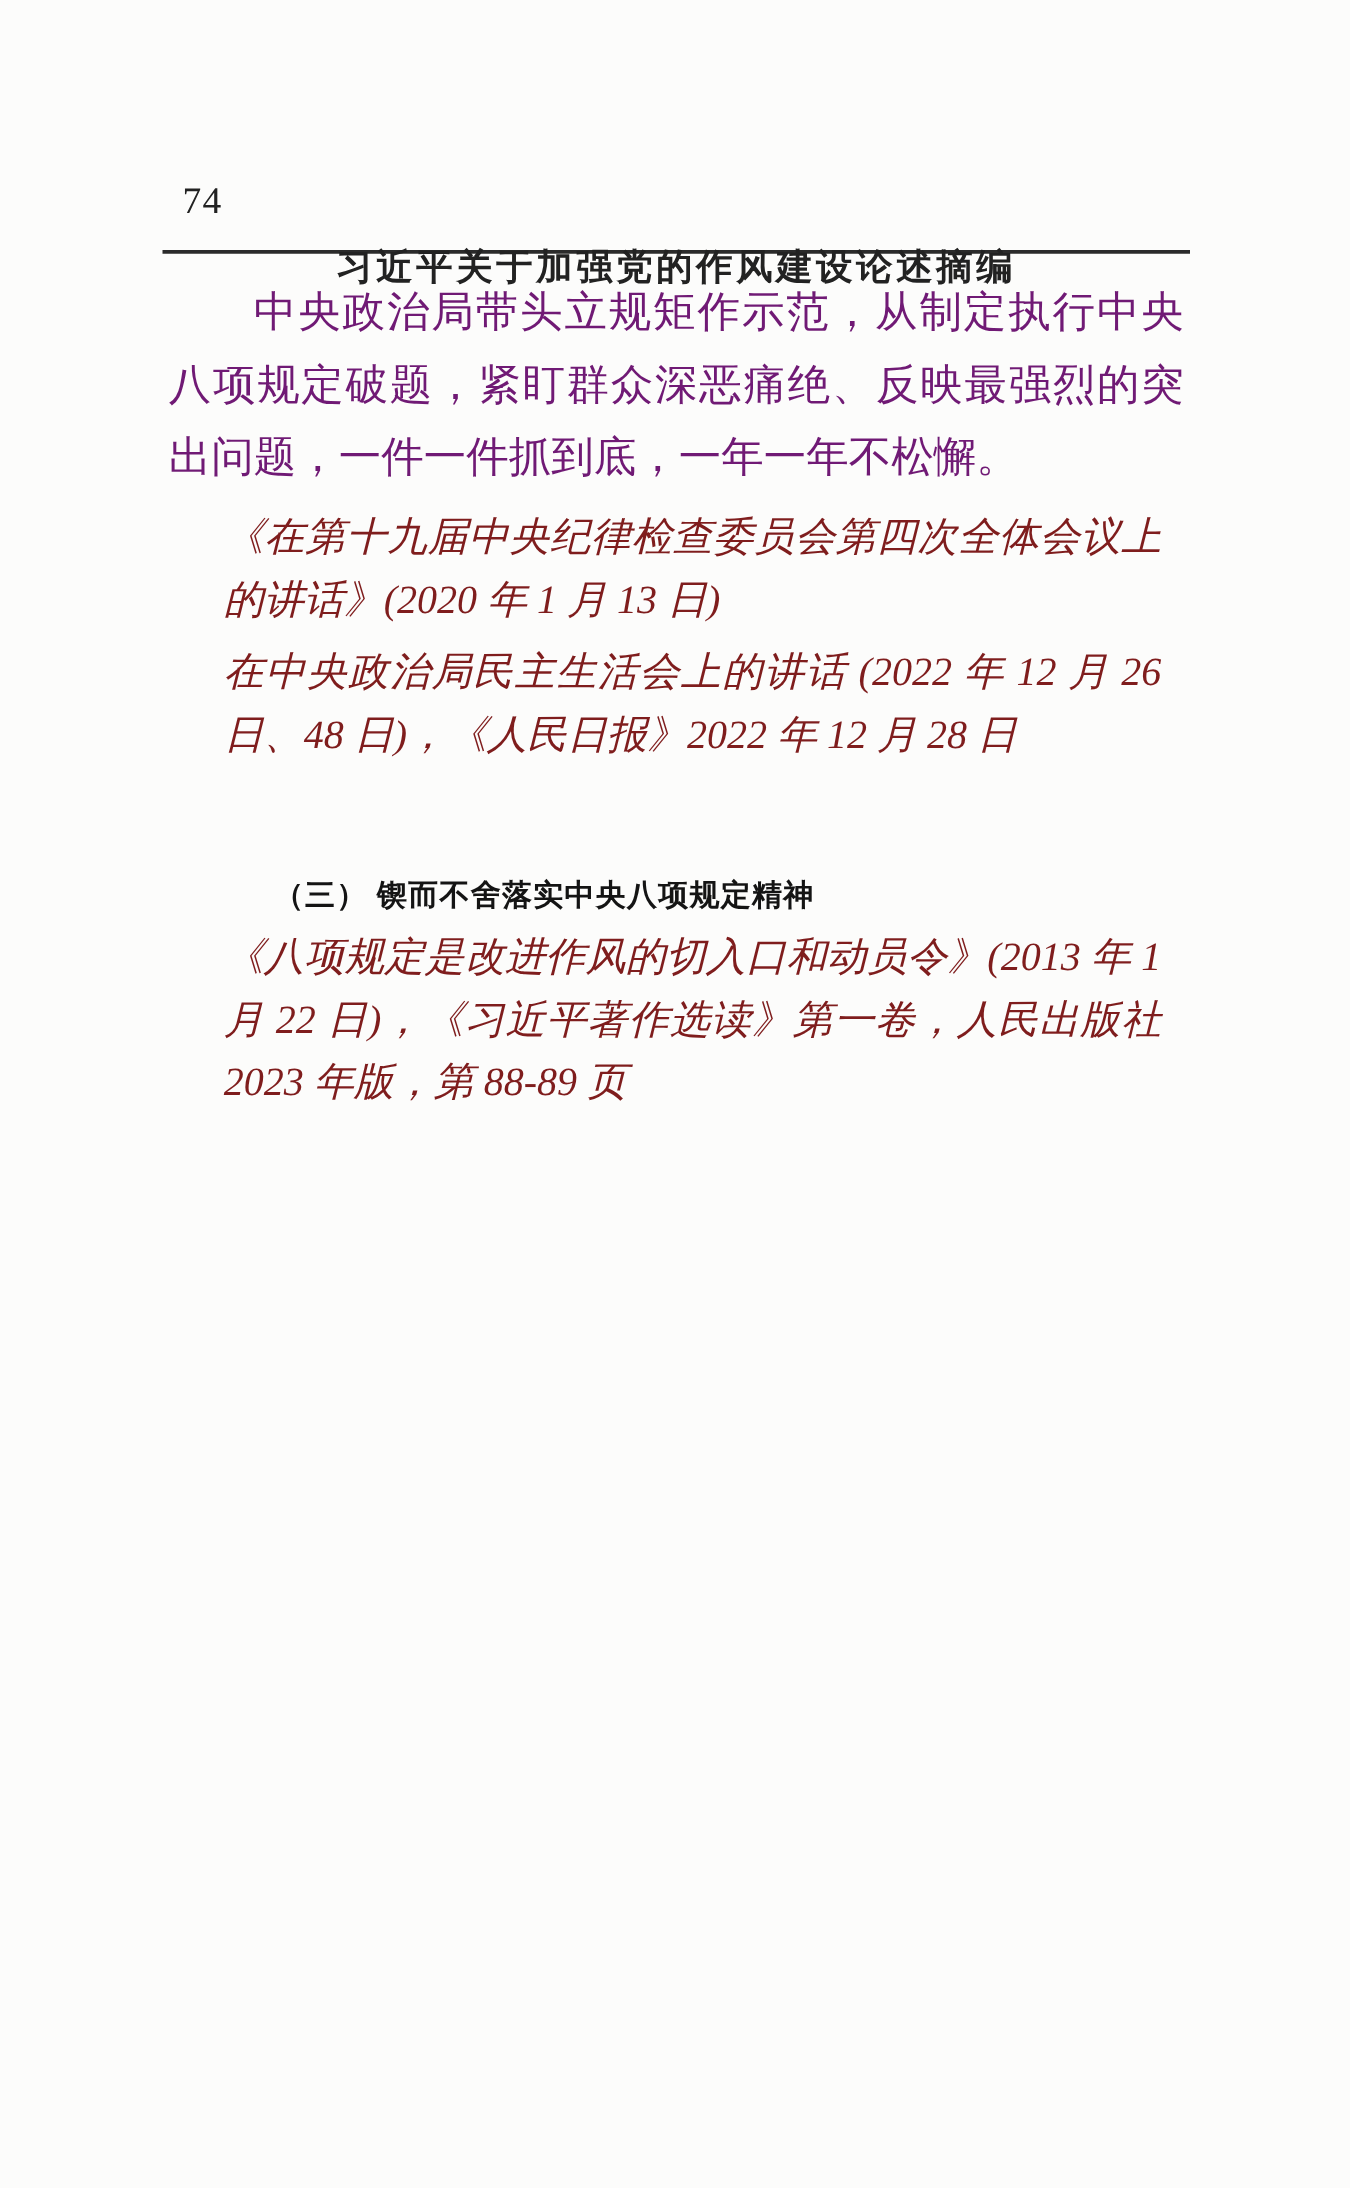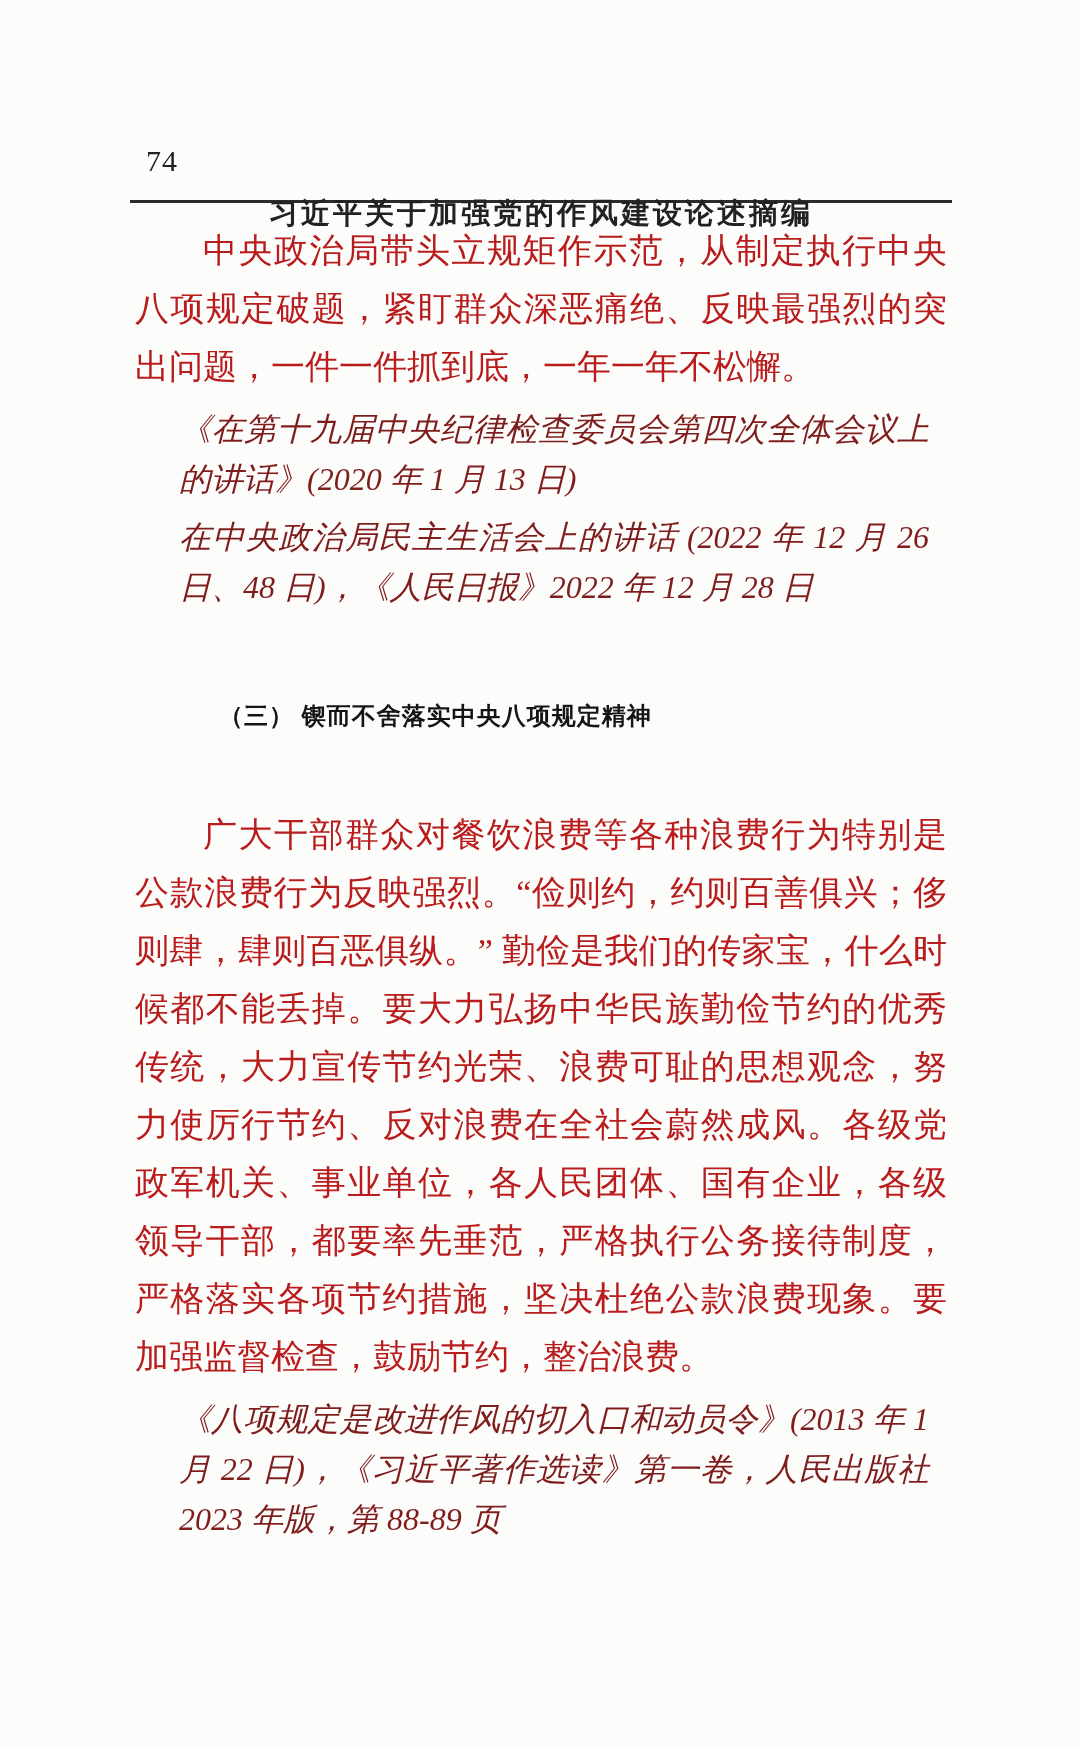--- a/index.html
+++ b/index.html
@@ -52,21 +52,21 @@
     top: 222px;
     left: 135px;
     width: 812px;
   }
   .body-para {
     margin: 0;
     font-size: 34px;
     line-height: 58px;
     text-align: justify;
     text-indent: 2em;
-    color: #b91c1c;
+    color: #701a75;
   }
   .citation {
     margin: 8px 18px 0 44px;
     font-size: 32px;
     line-height: 50px;
     font-style: italic;
     text-align: justify;
     color: #7f1d1d;
   }
   .gap-large { margin-top: 72px; }
@@ -94,18 +94,17 @@
 
     <p class="body-para">中央政治局带头立规矩作示范，从制定执行中央八项规定破题，紧盯群众深恶痛绝、反映最强烈的突出问题，一件一件抓到底，一年一年不松懈。</p>
 
     <p class="citation">《在第十九届中央纪律检查委员会第四次全体会议上的讲话》(2020 年 1 月 13 日)</p>
 
 
     <p class="citation">在中央政治局民主生活会上的讲话 (2022 年 12 月 26 日、48 日)，《人民日报》2022 年 12 月 28 日</p>
 
     <h2 class="section-heading">（三） 锲而不舍落实中央八项规定精神</h2>
 
-    <p class="body-para after-heading">广大干部群众对餐饮浪费等各种浪费行为特别是公款浪费行为反映强烈。“俭则约，约则百善俱兴；侈则肆，肆则百恶俱纵。” 勤俭是我们的传家宝，什么时候都不能丢掉。要大力弘扬中华民族勤俭节约的优秀传统，大力宣传节约光荣、浪费可耻的思想观念，努力使厉行节约、反对浪费在全社会蔚然成风。各级党政军机关、事业单位，各人民团体、国有企业，各级领导干部，都要率先垂范，严格执行公务接待制度，严格落实各项节约措施，坚决杜绝公款浪费现象。要加强监督检查，鼓励节约，整治浪费。</p>
 
     <p class="citation">《八项规定是改进作风的切入口和动员令》(2013 年 1 月 22 日)，《习近平著作选读》第一卷，人民出版社 2023 年版，第 88-89 页</p>
 
   </main>
 </div>
 
 </body></html>

